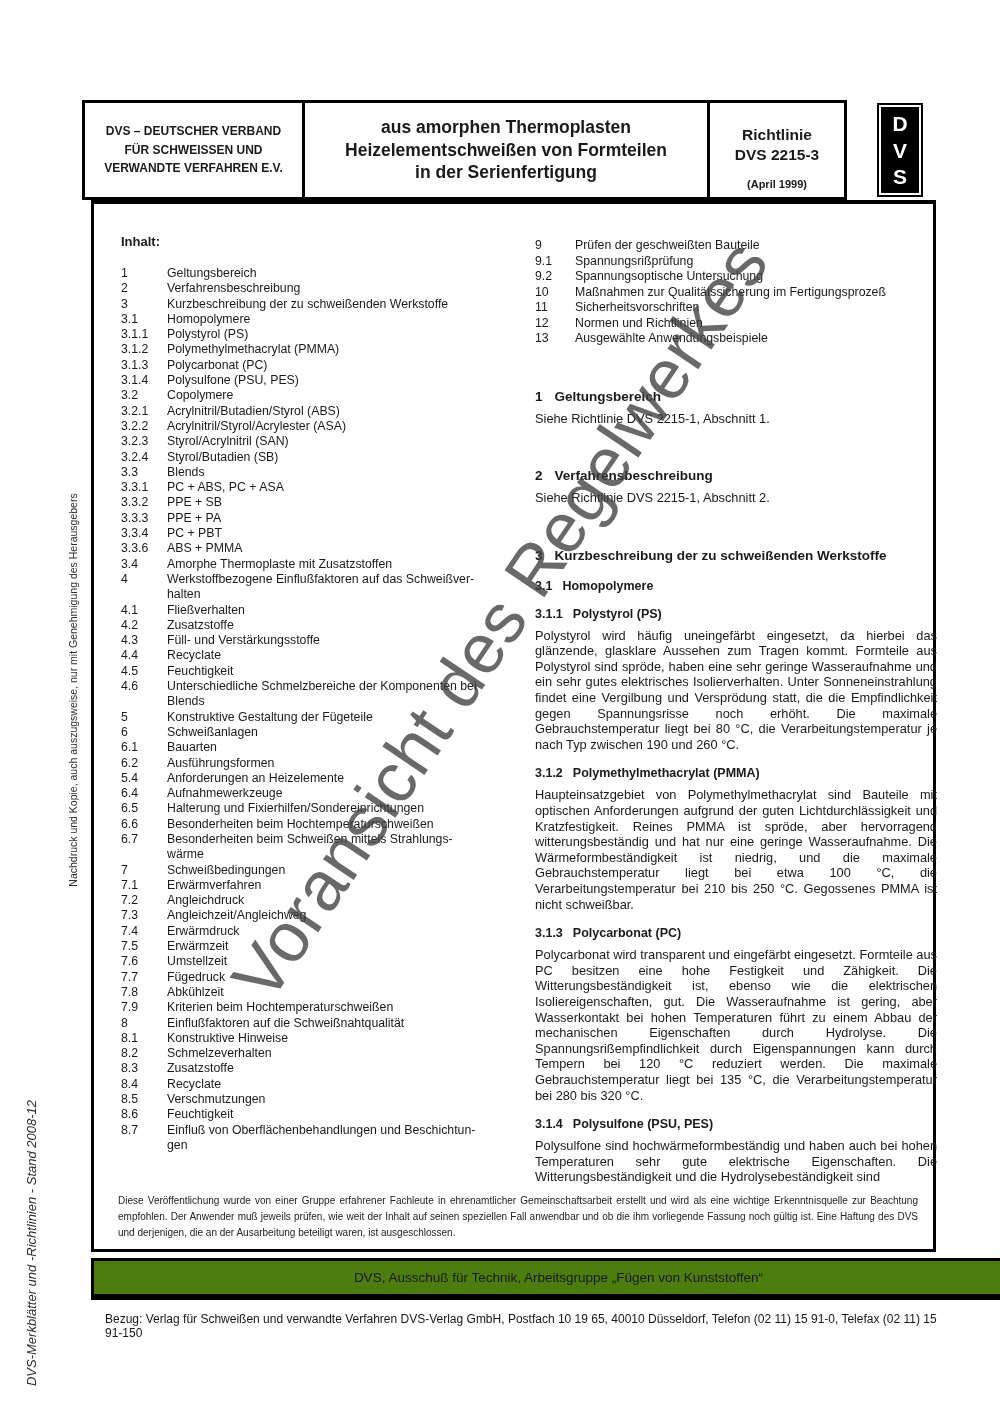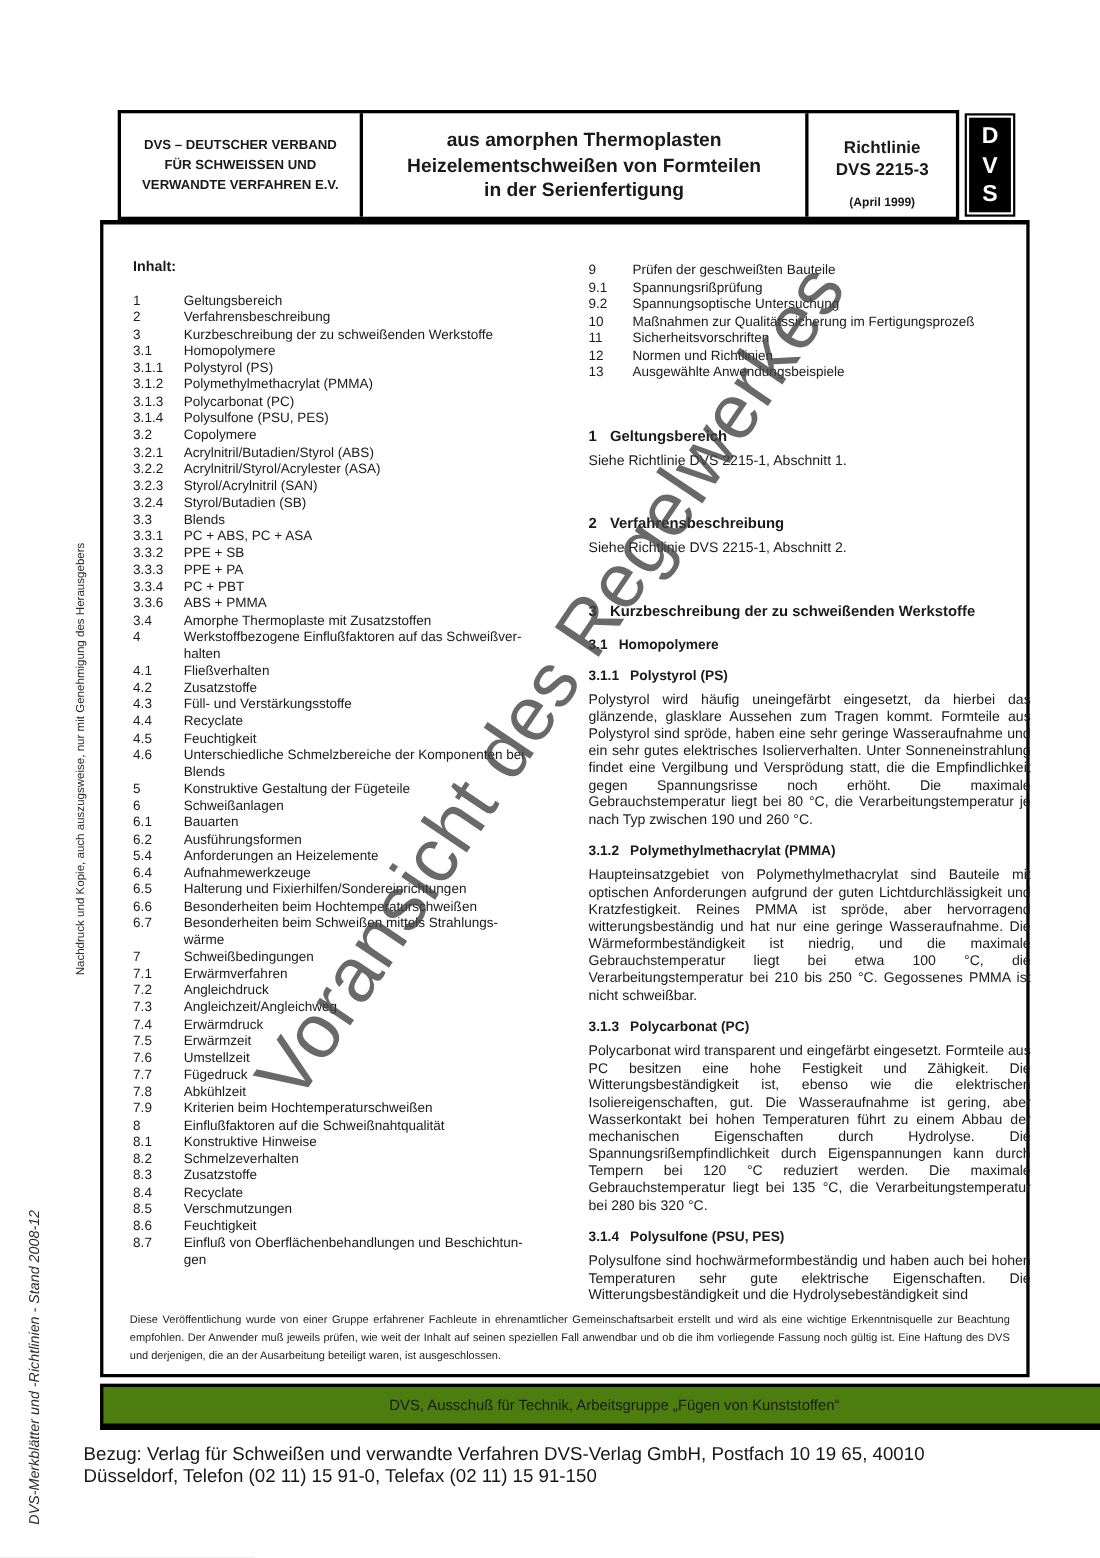--- a/index.html
+++ b/index.html
@@ -7,21 +7,21 @@
     position:relative; width:1000px; height:1416px; background:#ffffff;
     font-family:"Liberation Sans","DejaVu Sans",sans-serif; color:#1a1a1a;
     overflow:hidden; margin:0 auto;
   }
   
   .vtext{position:absolute; white-space:nowrap; transform:translate(-50%,-50%) rotate(-90deg);}
   .vtext-copyright{left:73px; top:690px; font-size:10.5px; color:#2c2c2c;}
   .vtext-edition{left:31px; top:1243px; font-size:13px; font-style:italic; color:#2c2c2c;}
 
   
-  .header{position:absolute; left:107px; top:100px; width:765px; height:100px;
+  .header{position:absolute; left:82px; top:100px; width:765px; height:100px;
     border:3px solid #000; display:flex; box-sizing:border-box; background:#fff;}
   .h-cell{display:flex; flex-direction:column; justify-content:center; align-items:center; box-sizing:border-box;}
   .h-org{width:220px; border-right:3px solid #000; font-weight:bold; font-size:12px; line-height:1.55; text-align:center;}
   .h-title{flex:1; border-right:3px solid #000; font-weight:bold; font-size:17.5px; line-height:1.3; text-align:center;}
   .h-doc{width:134px; font-weight:bold; text-align:center; padding-top:15px;}
   .h-doc .doc-label,.h-doc .doc-number{font-size:15.5px; line-height:1.25;}
   .h-doc .doc-date{font-size:11px; margin-top:14px; font-weight:bold;}
   .logo{position:absolute; left:877px; top:103px; width:46px; height:94px;
     border:2px solid #000; background:#fff; padding:2px; box-sizing:border-box;}
   .logo-inner{background:#000; color:#fff; width:100%; height:100%; display:flex; flex-direction:column;
@@ -43,21 +43,21 @@
   .blk-h3{font-weight:bold; font-size:12.5px; margin-top:14px;}
   .blk-h1 .num{display:inline-block; margin-right:12px;}
   .blk-h2 .num,.blk-h3 .num{display:inline-block; margin-right:10px;}
   .blk-p{font-size:12.8px; line-height:15.6px; text-align:justify; margin-top:7px;}
   .disclaimer{position:absolute; left:24px; width:800px; bottom:8px; font-size:10px; line-height:1.6; color:#222; text-align:justify;}
 
   
   .committee-bar{position:absolute; left:91px; top:1258px; width:935px; height:42px;
     border:3px solid #000; border-bottom-width:6px; box-sizing:border-box;
     display:flex; align-items:center; justify-content:center; font-size:13.5px; background:#4d7c0f;}
-  .bezug{position:absolute; left:76px; top:1312px; width:848px; font-size:17px; color:#161616;}
+  .bezug{position:absolute; left:105px; top:1312px; width:848px; font-size:12px; color:#161616;}
 
   
   .watermark{position:absolute; left:500px; top:620px; transform:translate(-50%,-50%) rotate(-56deg);
     font-size:70px; color:#3f3f3f; opacity:0.78; white-space:nowrap; z-index:10; pointer-events:none;
     letter-spacing:0.5px;}
 </style>
 </head>
 <body>
 
 <div class="page">

